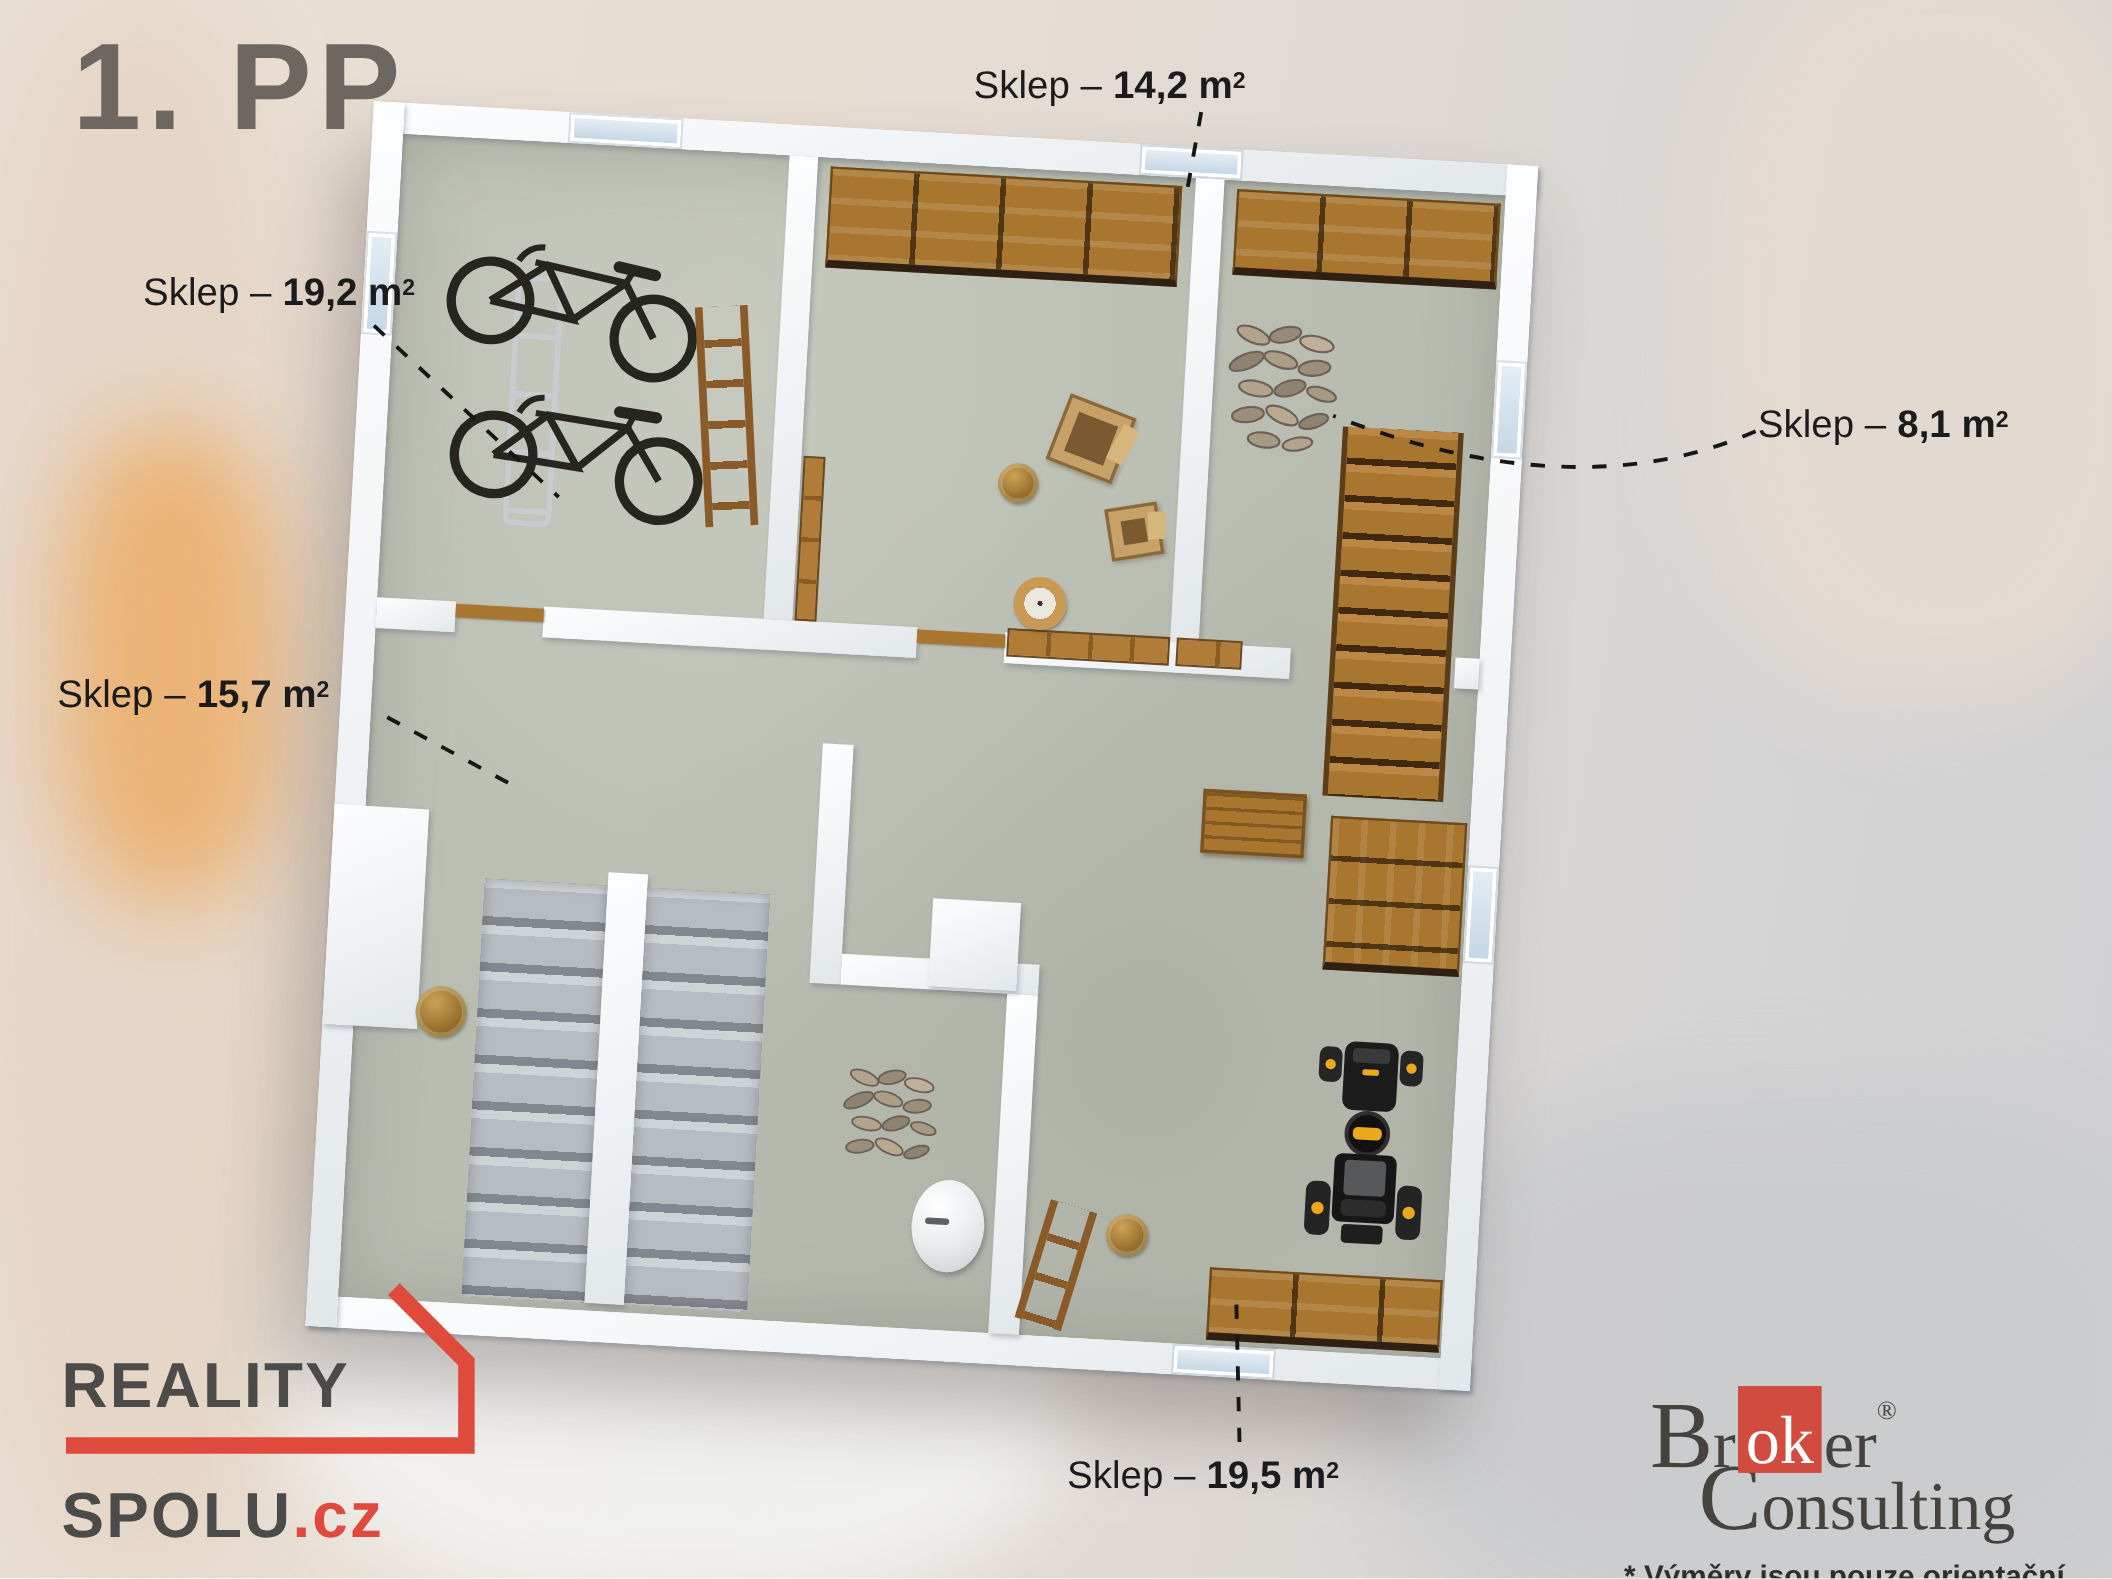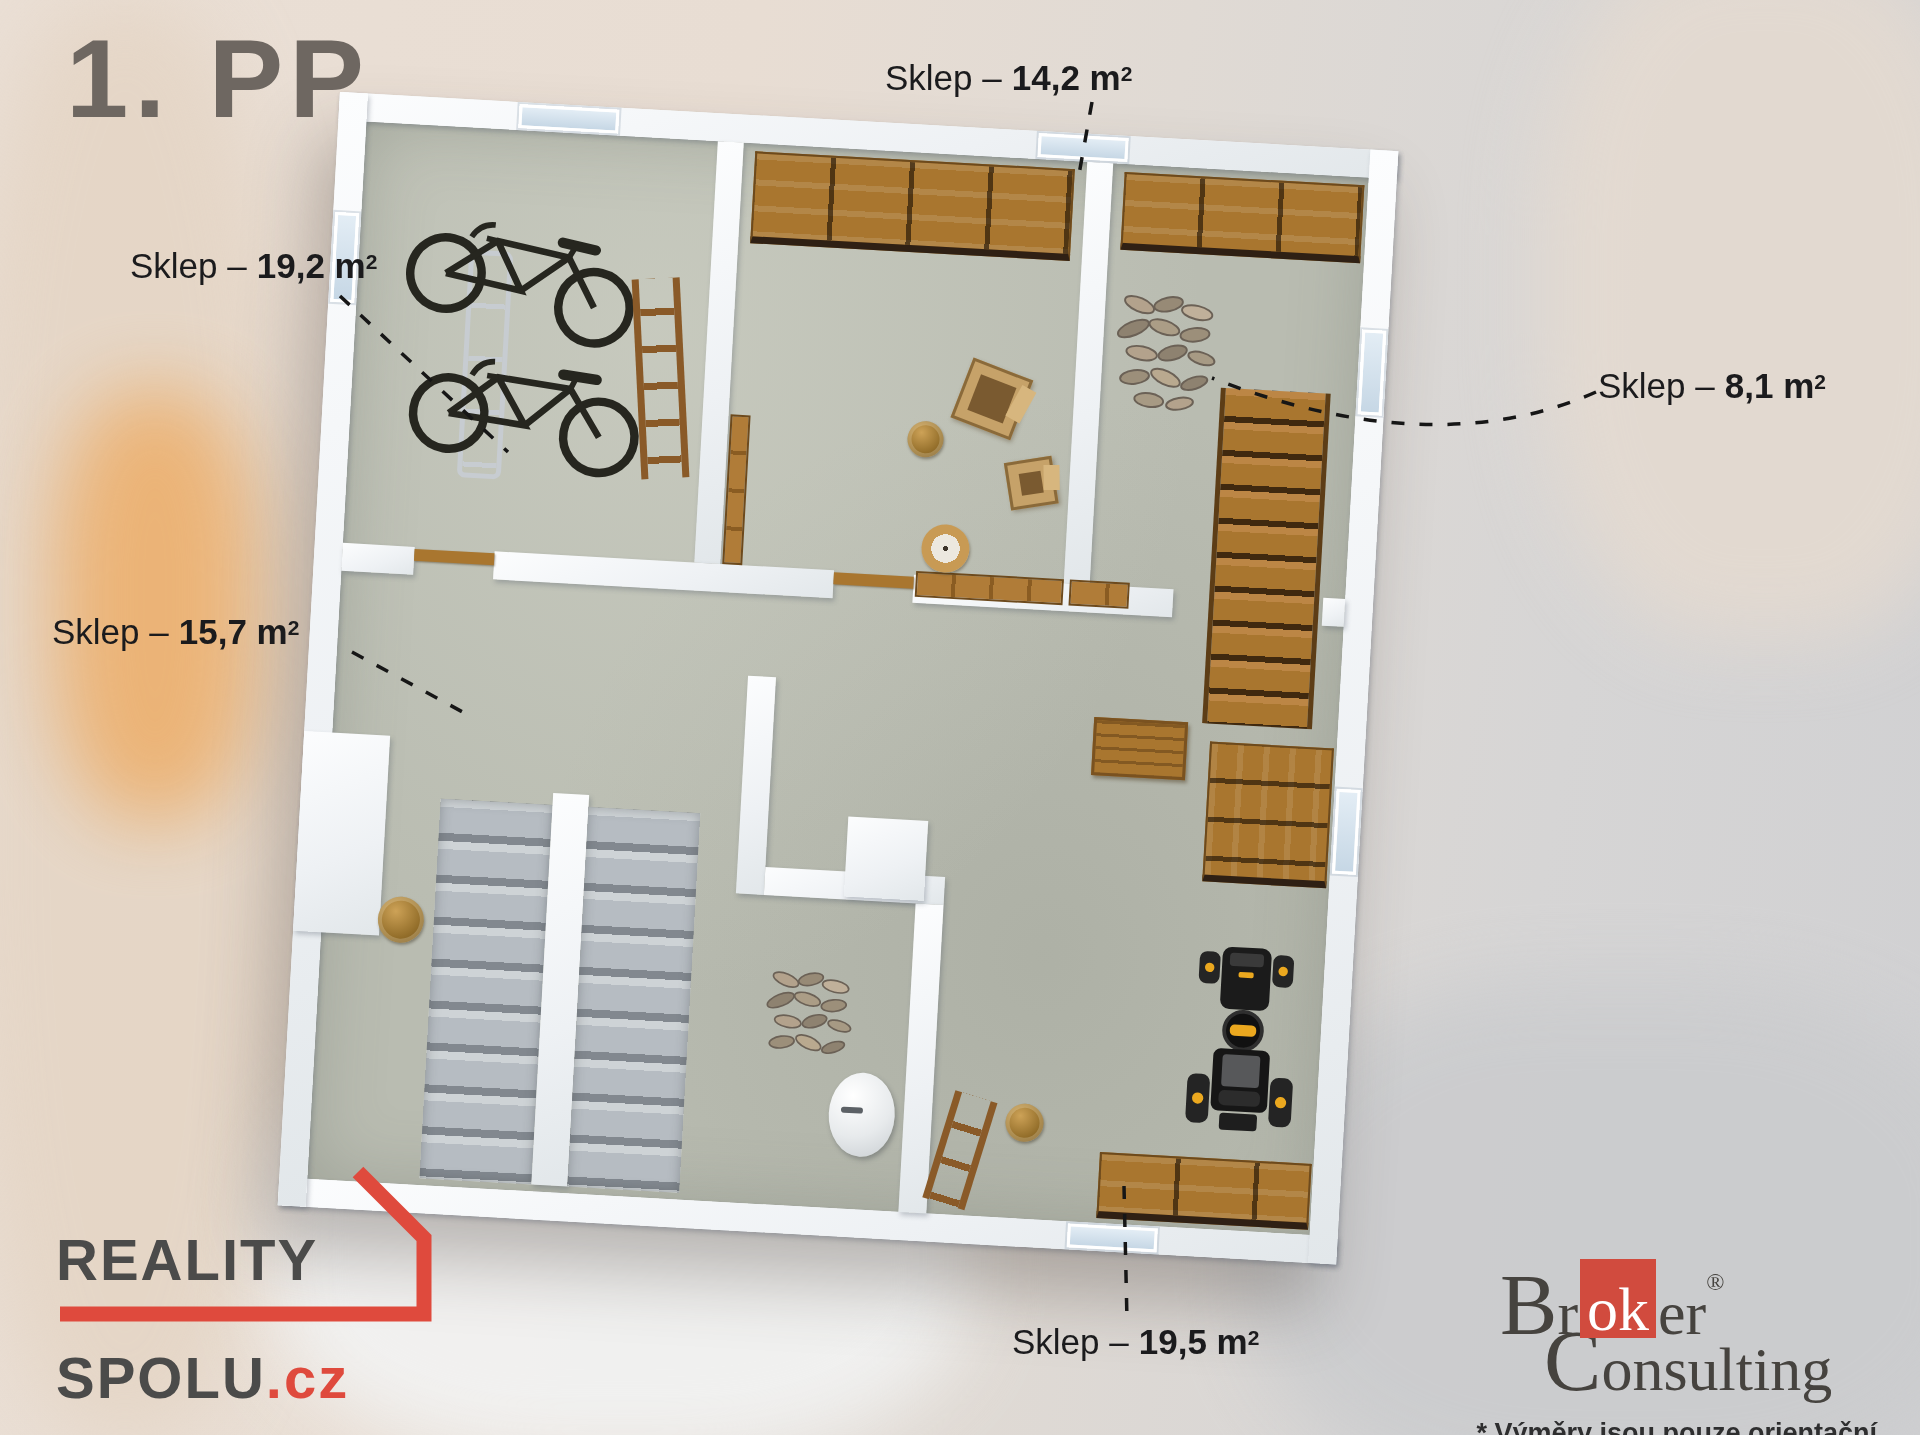--- a/index.html
+++ b/index.html
@@ -271,21 +271,21 @@
   </div>
   <div class="room-label" style="left:885px;top:58px;">
     <span>Sklep –</span><b>14,2 m</b><sup>2</sup>
   </div>
   <div class="room-label" style="left:1598px;top:366px;">
     <span>Sklep –</span><b>8,1 m</b><sup>2</sup>
   </div>
   <div class="room-label" style="left:52px;top:612px;">
     <span>Sklep –</span><b>15,7 m</b><sup>2</sup>
   </div>
-  <div class="room-label" style="left:1012px;top:1322px;">
+  <div class="room-label" style="left:970px;top:1322px;">
     <span>Sklep –</span><b>19,5 m</b><sup>2</sup>
   </div>
 
   <div class="reality">
     <svg class="roof" viewBox="0 0 420 260" overflow="visible">
       <path d="M8 154 H372 V78 L306 12" fill="none" stroke="#df4a3d" stroke-width="15"></path>
     </svg>
     <div class="l1">REALITY</div>
     <div class="l2"><span>SPOLU</span><span class="tld">.cz</span></div>
   </div>

